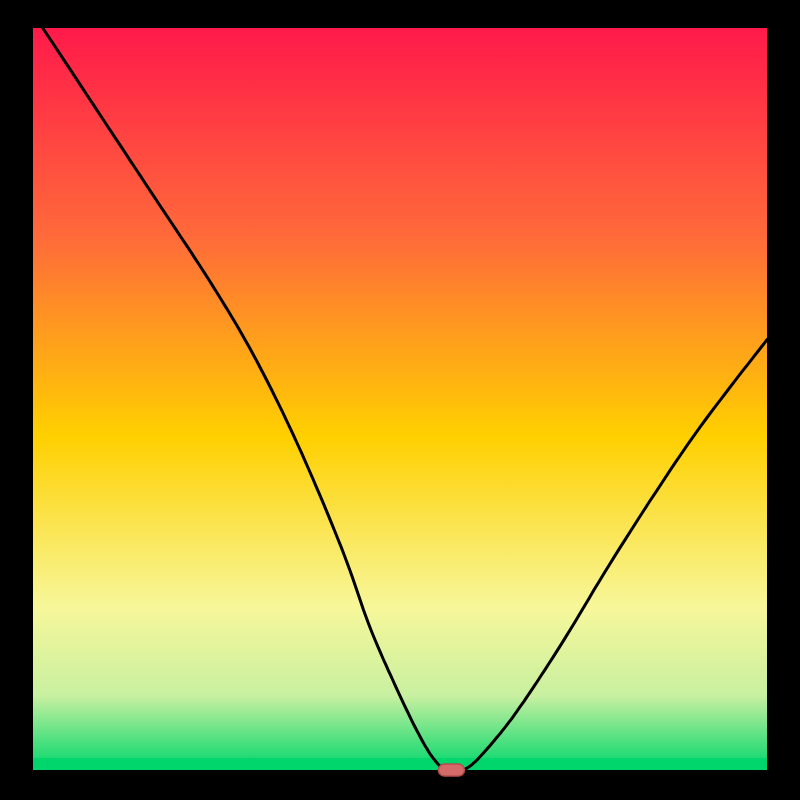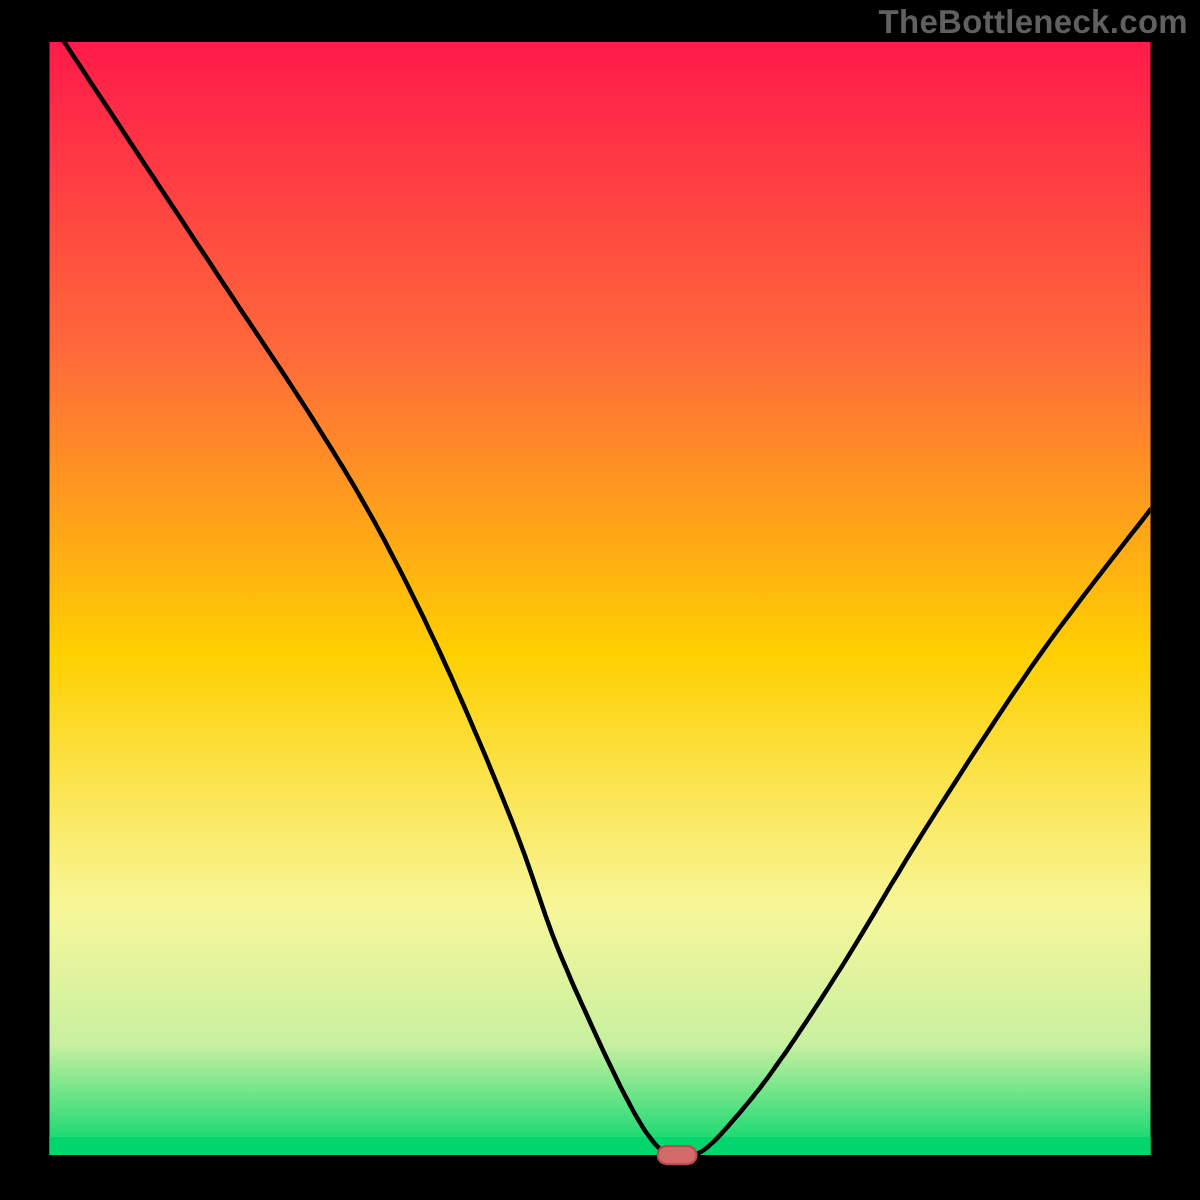--- a/index.html
+++ b/index.html
@@ -24,21 +24,20 @@
     letter-spacing: 0.2px;
   }
   svg {
     display: block;
   }
 </style>
 </head>
 <body>
 
 <div class="wrap">
-  <div class="attribution">TheBottleneck.com</div>
 
   <svg width="800" height="800" viewBox="0 0 800 800">
     <defs>
       <linearGradient id="bg" x1="0" y1="0" x2="0" y2="1">
         <stop offset="0%" stop-color="#ff1a4a"></stop>
         <stop offset="28%" stop-color="#ff6a3a"></stop>
         <stop offset="55%" stop-color="#ffd000"></stop>
         <stop offset="78%" stop-color="#f7f79a"></stop>
         <stop offset="90%" stop-color="#c8f0a0"></stop>
         <stop offset="100%" stop-color="#00d66b"></stop>

